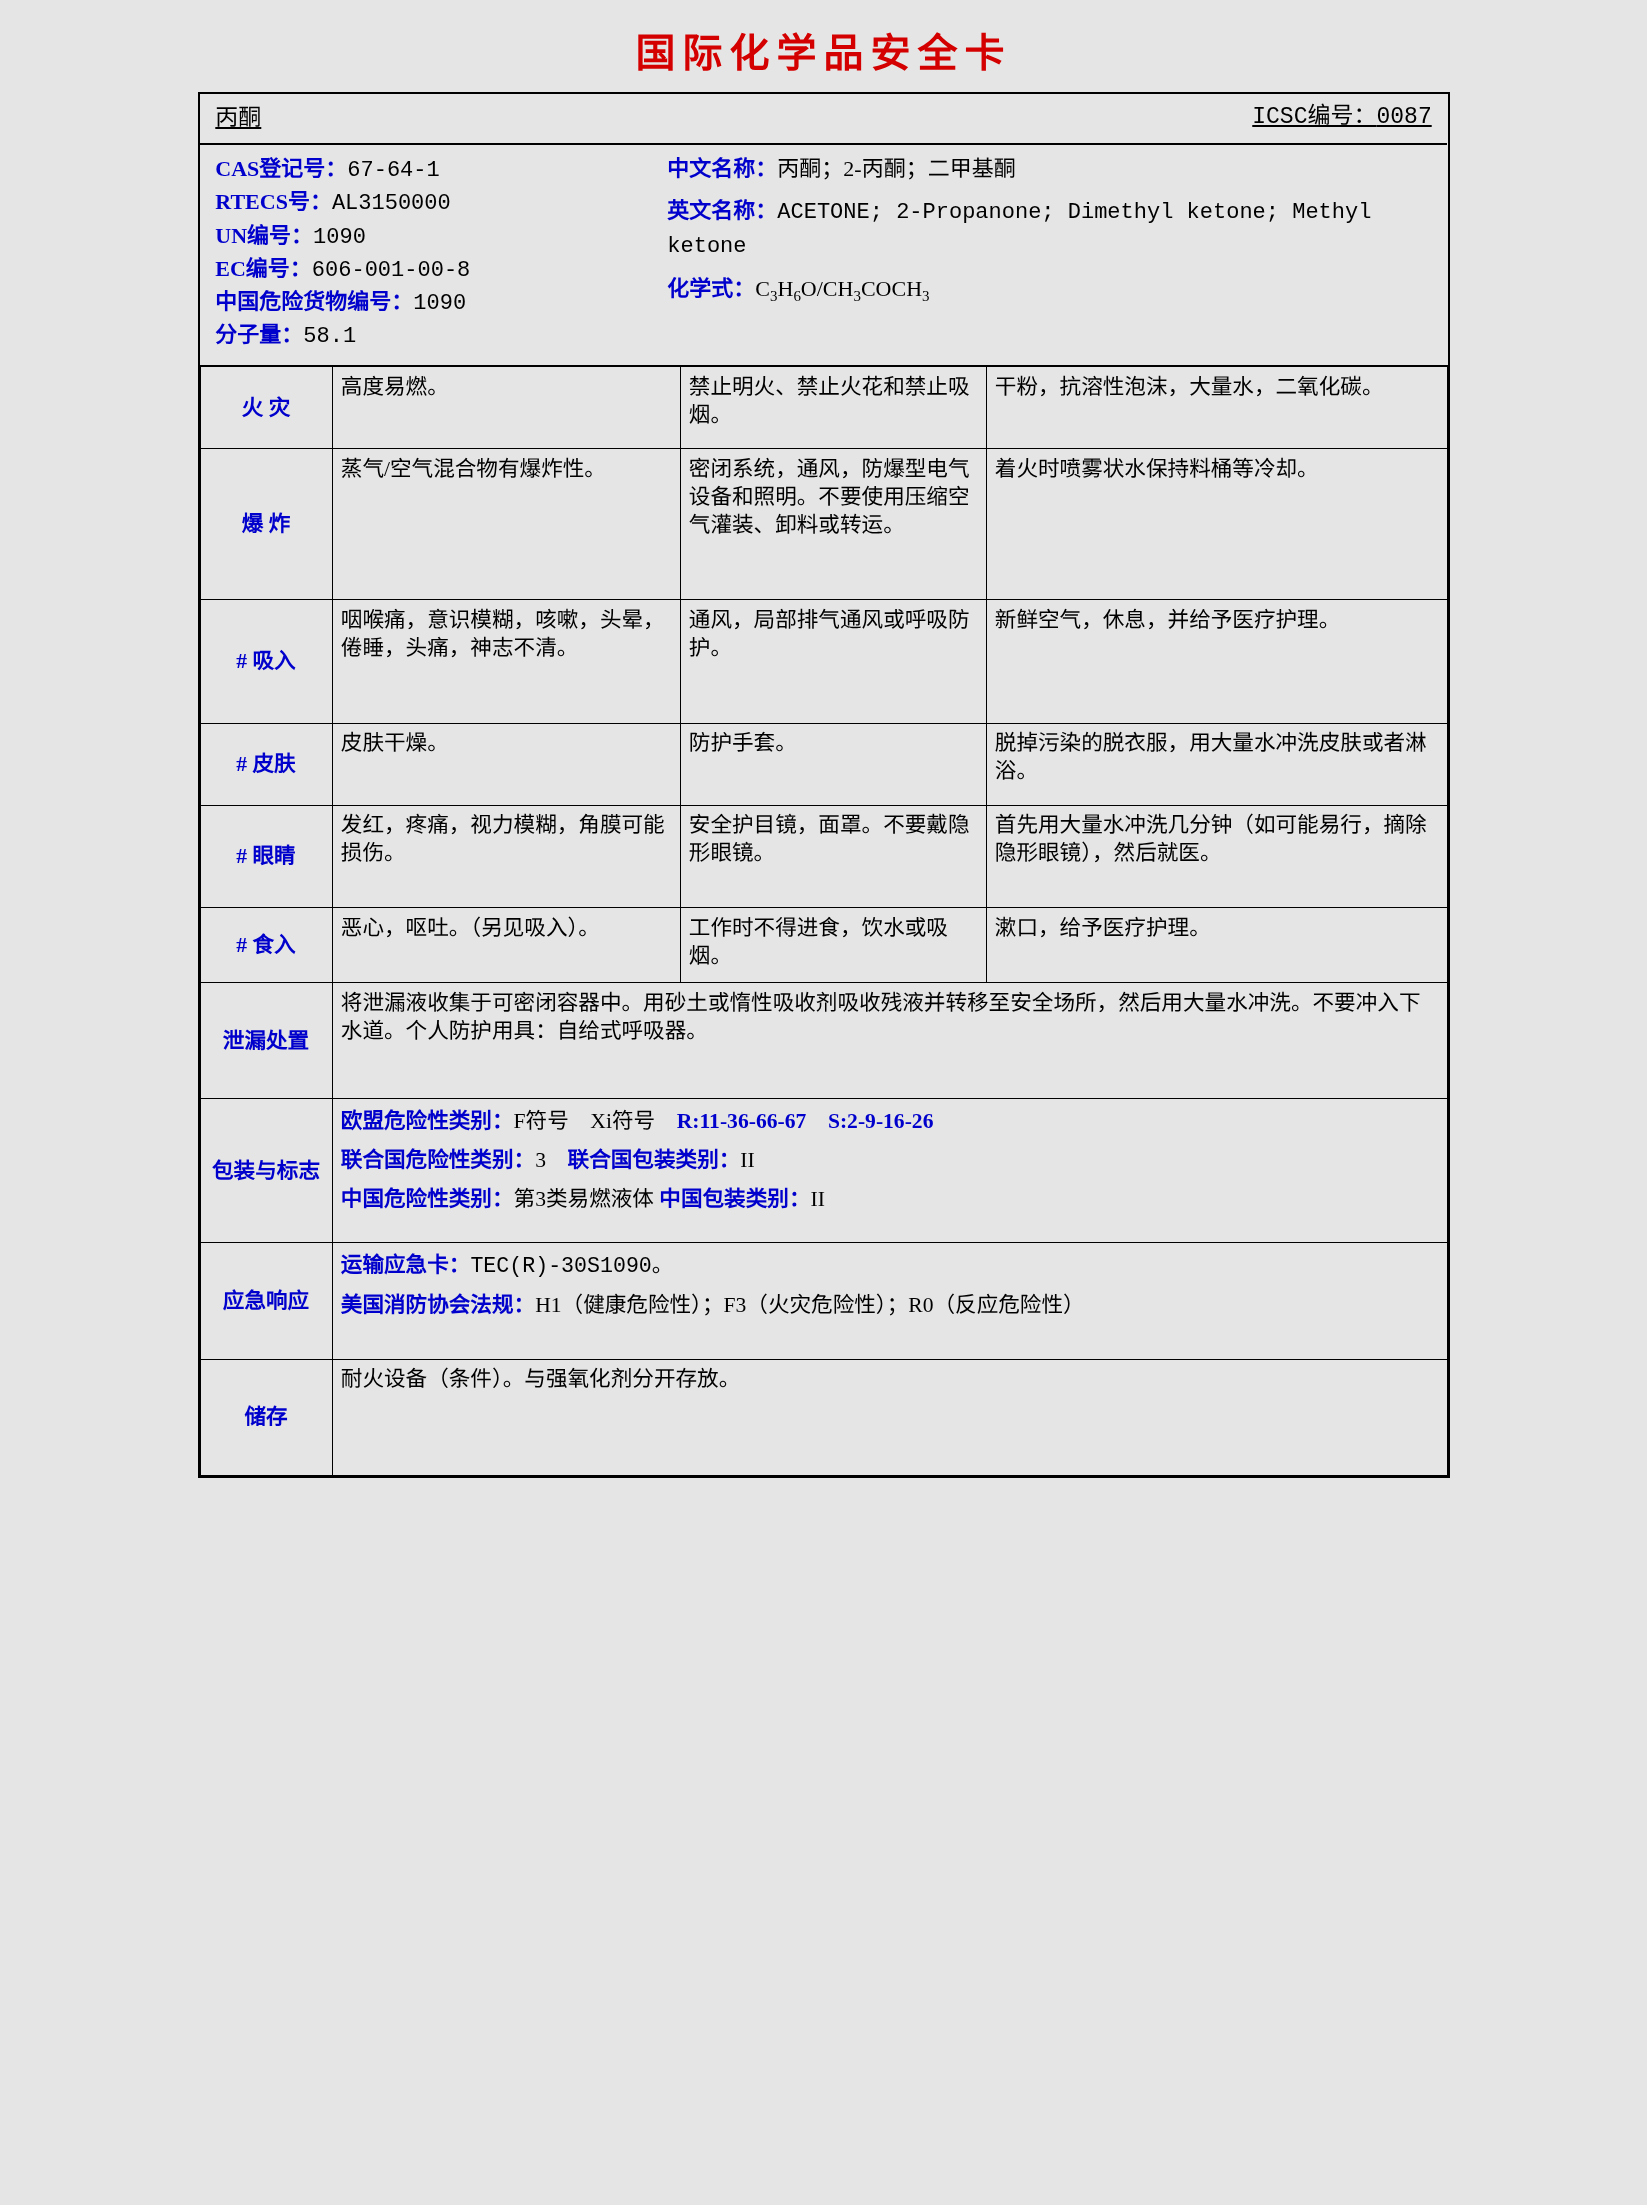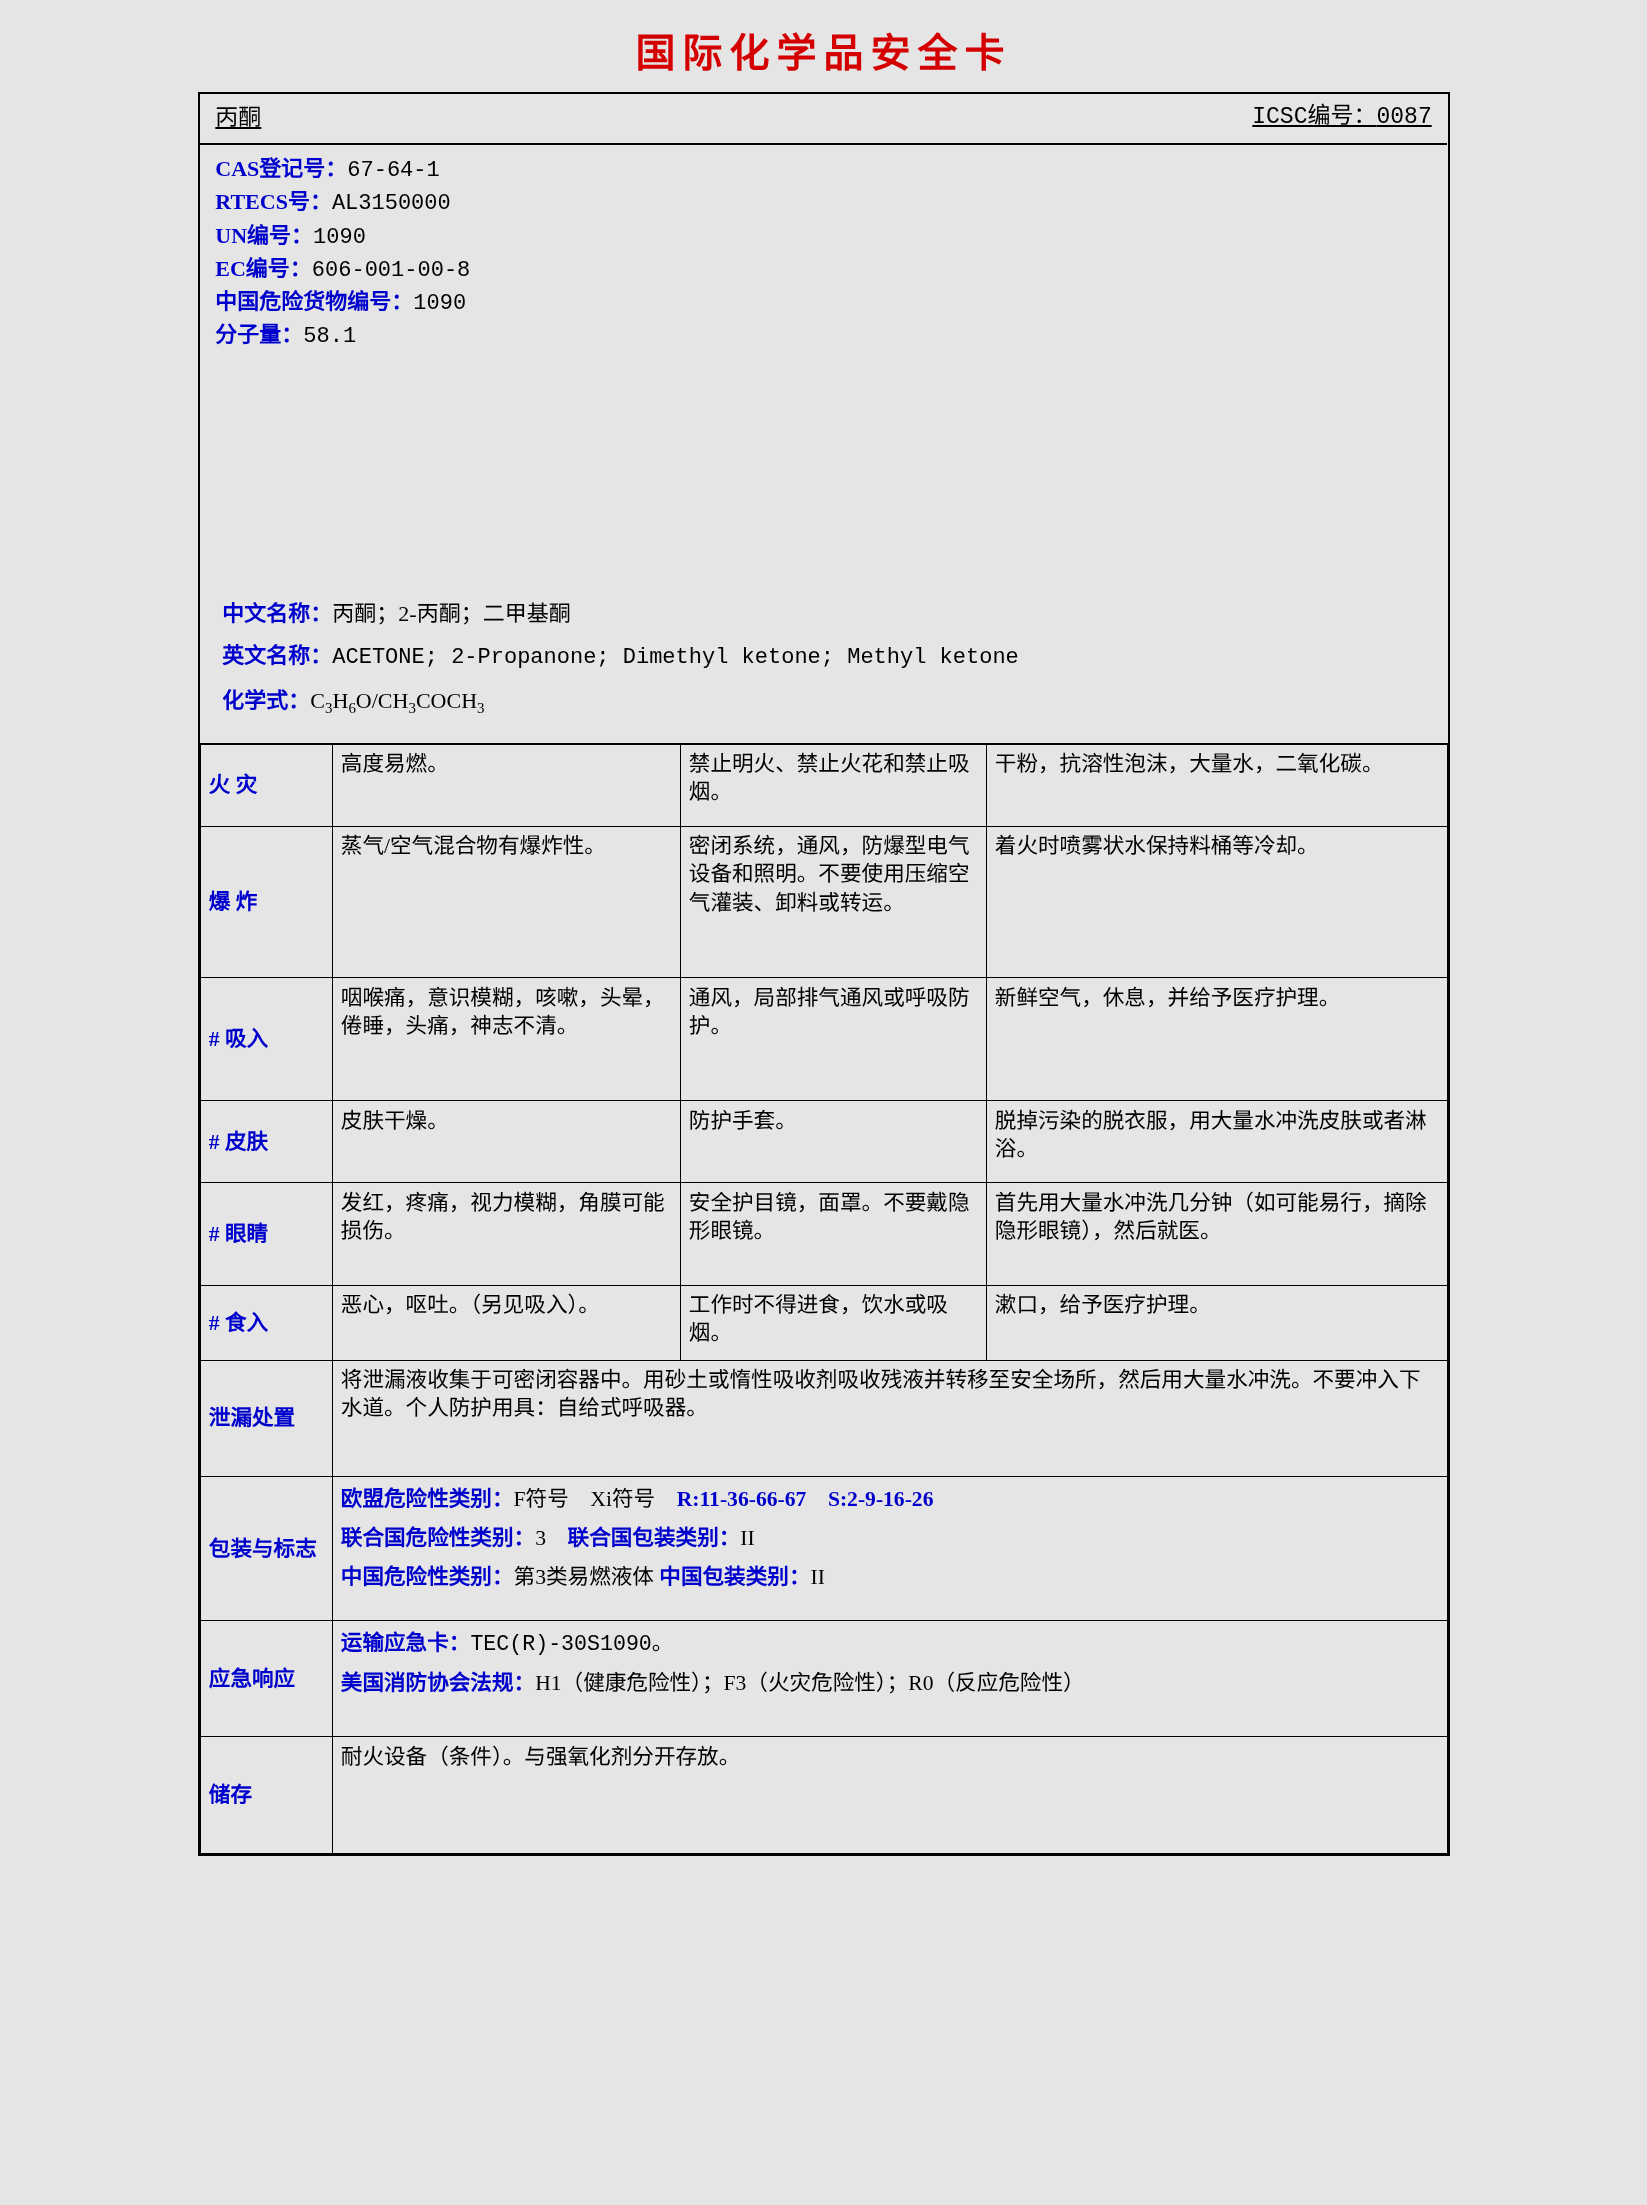--- a/index.html
+++ b/index.html
@@ -71,21 +71,20 @@
     font-family: "Liberation Mono", "DejaVu Sans Mono", monospace;
   }
   .ident-body {
     border: none !important;
     border-bottom: 2.1px solid #000000 !important;
     padding: 8.3px 15.3px 12.5px 15.3px !important;
   }
   .ident-grid {
     display: flex;
     width: 100%;
-    flex-direction: column;
   }
   .ident-left {
     width: 445px;
     flex: 0 0 445px;
   }
   .ident-right {
     flex: 1 1 auto;
     padding-left: 7px;
   }
   .ident-line {
@@ -102,20 +101,21 @@
   }
   .colhdr {
     text-align: center;
     font-weight: bold;
     color: #0000cc;
     font-size: 24px;
     padding: 11px 7px !important;
     line-height: 1.3;
   }
   .rowlabel {
+    text-align: center;
     color: #0000cc;
     font-weight: bold;
     font-size: 23px;
     vertical-align: middle !important;
   }
   .cellbody {
     font-size: 21.6px;
   }
   .wide {
     font-size: 21.6px;

